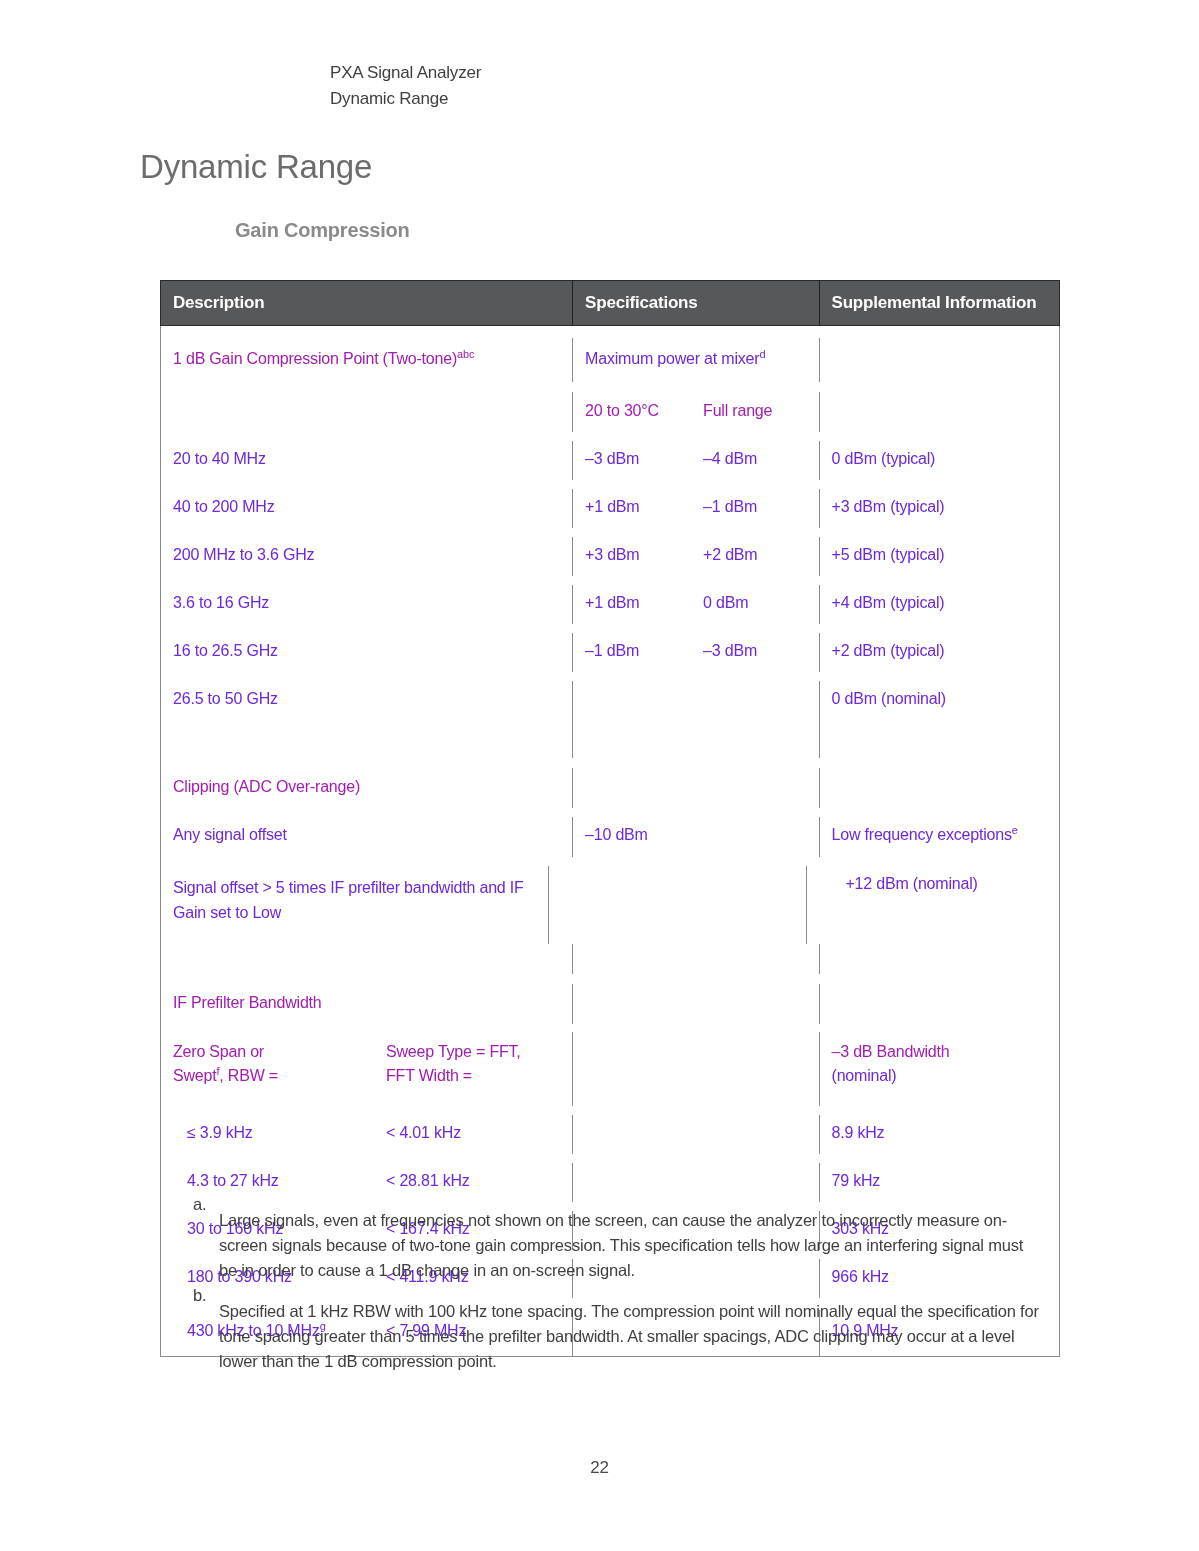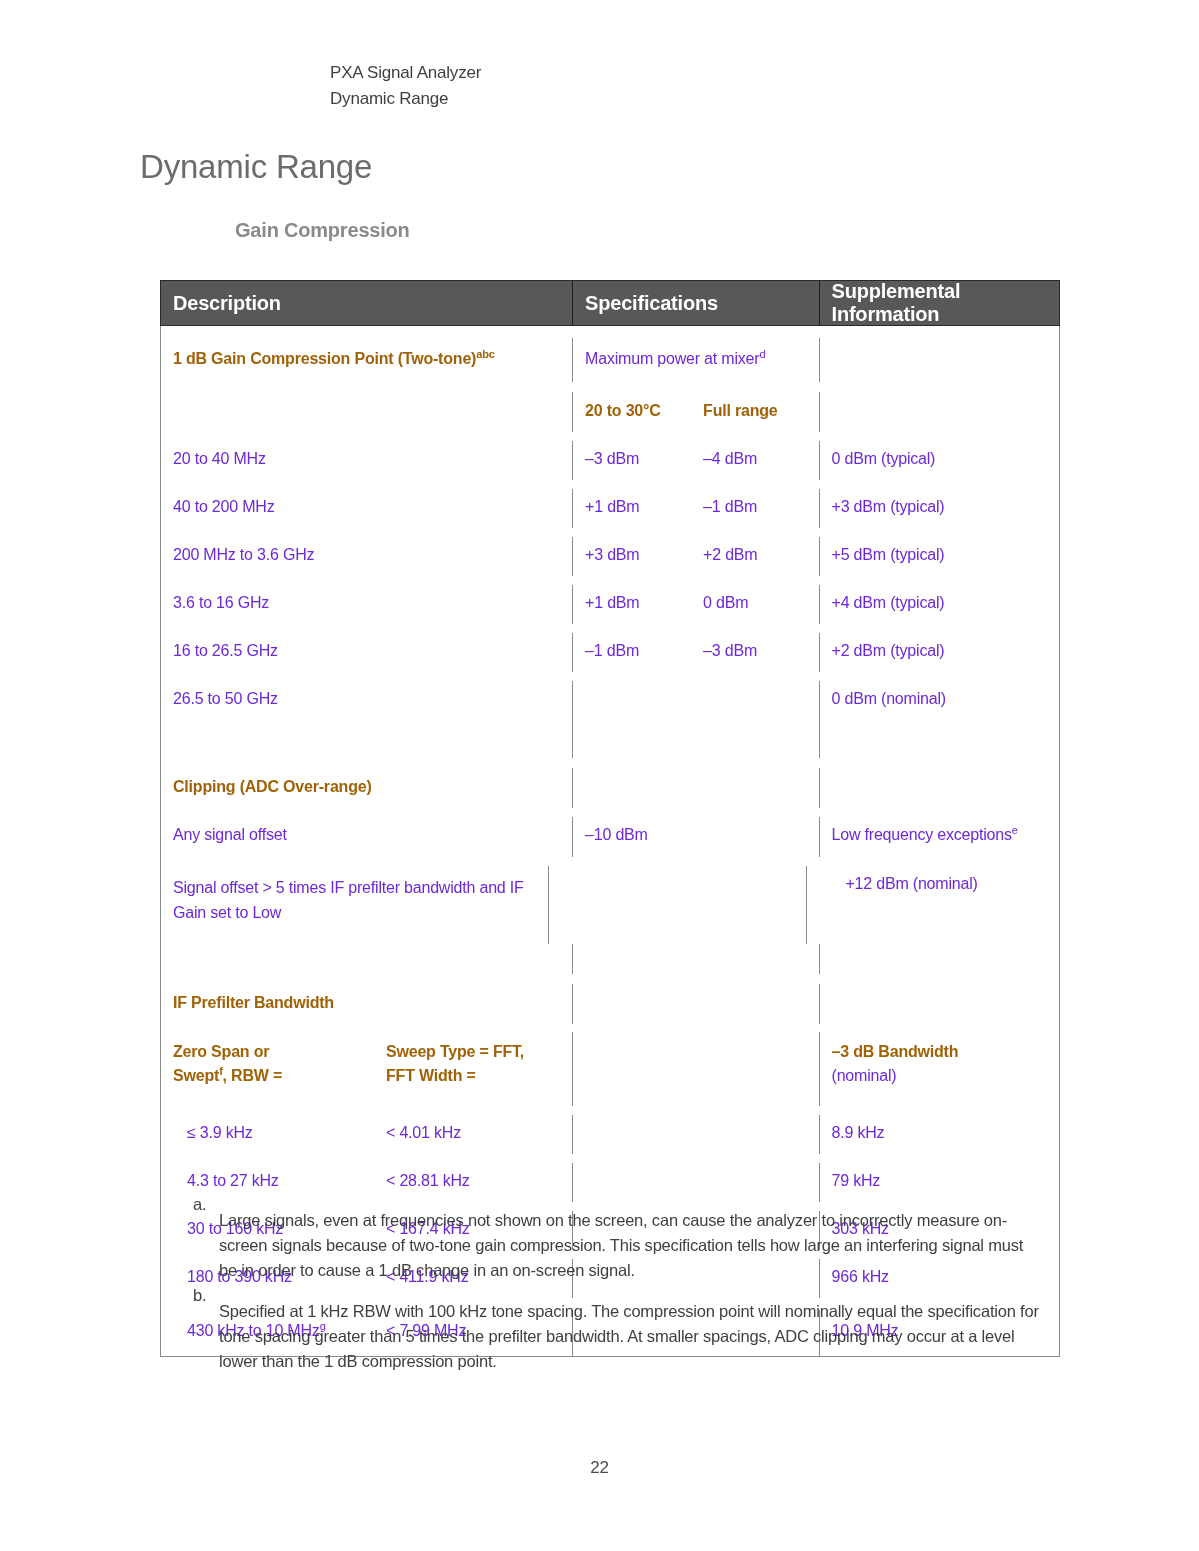--- a/index.html
+++ b/index.html
@@ -19,37 +19,37 @@
   .h2{position:absolute;left:235px;top:219px;font-size:20px;color:#8a8a8a;font-weight:700;}
   
   .spec-table{position:absolute;left:160px;top:280px;width:900px;font-size:16px;}
   .row{display:flex;box-sizing:border-box;}
   .c1,.c2,.c3{box-sizing:border-box;}
   .c1{width:413px;border-right:1px solid #8a8a8a;padding-left:12px;padding-right:10px;}
   .c2{width:247px;border-right:1px solid #8a8a8a;padding-left:12px;}
   .c3{width:240px;padding-left:12px;}
   .body-rows{border:1px solid #8a8a8a;border-top:none;}
   
-  .thead{display:flex;background:#57585a;color:#ffffff;font-weight:700;font-size:20px;height:44px;align-items:center;border:1px solid #2a2a2a;}
+  .thead{display:flex;background:#57585a;color:#ffffff;font-weight:700;font-size:17px;height:44px;align-items:center;border:1px solid #2a2a2a;}
   .thead .c1,.thead .c2{border-right:1px solid #1f1f1f;height:100%;display:flex;align-items:center;}
   .thead .c3{height:100%;display:flex;align-items:center;}
   
   .r-intro{height:44px;padding-top:12px;}
   .r-subhdr{height:40px;padding-top:10px;}
   .r-freq{height:39px;padding-top:9px;}
   .r-sp38{height:38px;}
   .r-sp30{height:30px;}
   .r-title{height:40px;padding-top:10px;}
   .r-any{height:40px;padding-top:9px;}
   .r-sig{height:78px;padding-top:9px;gap:26px;}
   .r-sub3{height:74px;padding-top:8px;}
   .r-last{height:46px;padding-top:12px;}
   .r-intro,.r-subhdr,.r-freq,.r-sp38,.r-sp30,.r-title,.r-any,.r-sig,.r-sub3,.r-last{box-sizing:content-box;}
   .row>.cellpad{padding-top:inherit;}
-  .bold{font-weight:700;color:#a16207;}
+  .bold{font-weight:400;color:#a21caf;}
   .reg{color:#6d28d9;}
   sup{font-size:11px;vertical-align:super;line-height:0;}
   .s1{display:inline-block;width:118px;}
   .d1{display:inline-block;width:213px;vertical-align:top;}
   .d1r{display:inline-block;width:199px;vertical-align:top;}
   .indent{padding-left:26px;}
   .two-line{line-height:24px;}
   .sig-wrap{line-height:25px;}
   
   .footnotes{position:absolute;left:193px;top:1192px;width:848px;font-size:16.5px;line-height:25px;color:#3f3f3f;}

